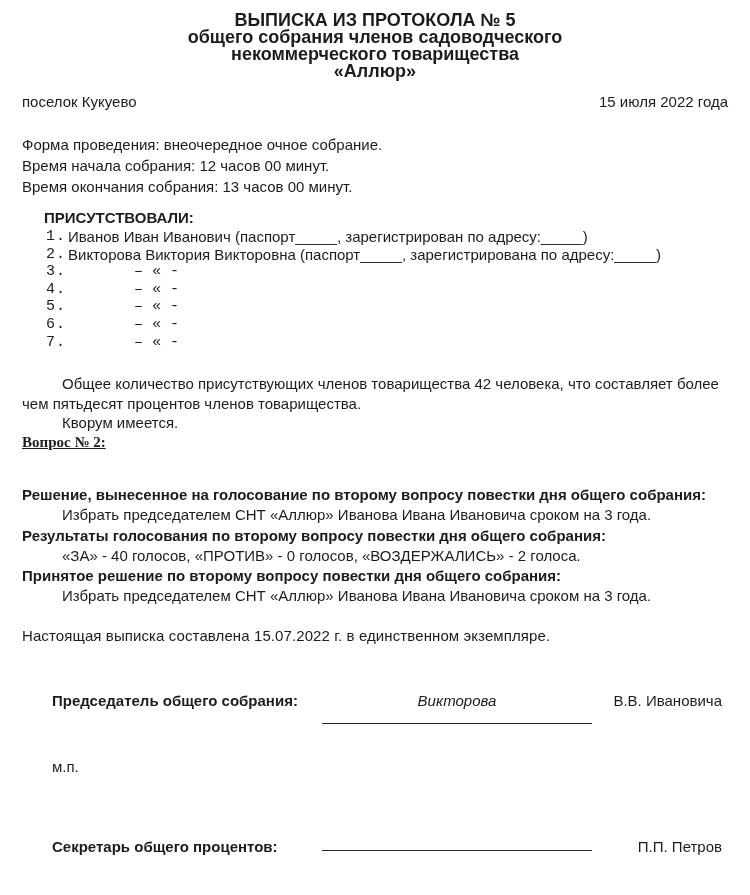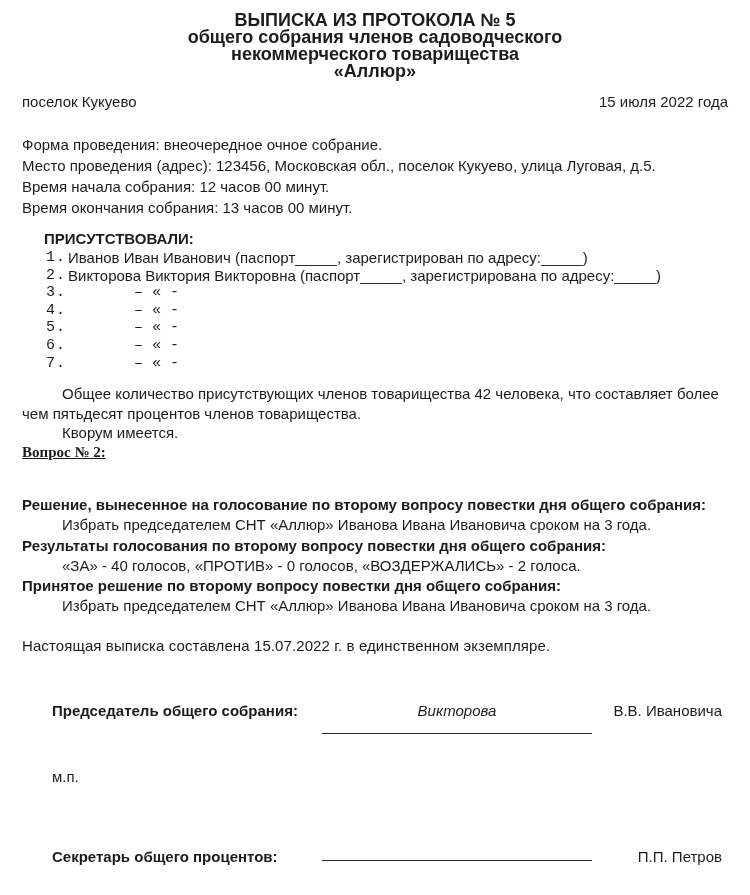--- a/index.html
+++ b/index.html
@@ -24,21 +24,21 @@
 
   
   .attendees-heading { font-weight: bold; margin-left: 22px; margin-top: 11px; line-height: 19px; }
   .attendees { margin-top: 1px; }
   .arow { display: flex; line-height: 17.6px; margin-left: 24px; }
   .num { font-family: "Liberation Mono", monospace; width: 22px; flex: none; letter-spacing: 1px; }
   .atext { padding-left: 0; }
   .ditto { font-family: "Liberation Mono", monospace; padding-left: 66px; }
 
   
-  .quorum-block { margin-top: 12px; line-height: 19.5px; }
+  .quorum-block { margin-top: 23px; line-height: 19.5px; }
   .indent { text-indent: 40px; }
   .question { font-weight: bold; text-decoration: underline; line-height: 19.5px; font-family: Liberation Serif, serif; }
 
   
   .resolutions { margin-top: 33px; line-height: 20.2px; }
   .res-heading { font-weight: bold; }
   .res-body { padding-left: 40px; }
 
   
   .footer-note { margin-top: 20px; line-height: 19px; letter-spacing: .1px; }
@@ -67,21 +67,20 @@
     <div>«Аллюр»</div>
   </header>
 
   <div class="place-date">
     <span>поселок Кукуево</span>
     <span>15 июля 2022 года</span>
   </div>
 
   <div class="meta">
     <div>Форма проведения: внеочередное очное собрание.</div>
-    <div>Место проведения (адрес): 123456, Московская обл., поселок Кукуево, улица Луговая, д.5.</div>
     <div>Время начала собрания: 12 часов 00 минут.</div>
     <div>Время окончания собрания: 13 часов 00 минут.</div>
   </div>
 
   <div class="attendees-heading">ПРИСУТСТВОВАЛИ:</div>
 
   <div class="attendees">
     <div class="arow">
       <span class="num">1.</span>
       <span class="atext">Иванов Иван Иванович (паспорт_____, зарегистрирован по адресу:_____)</span>

